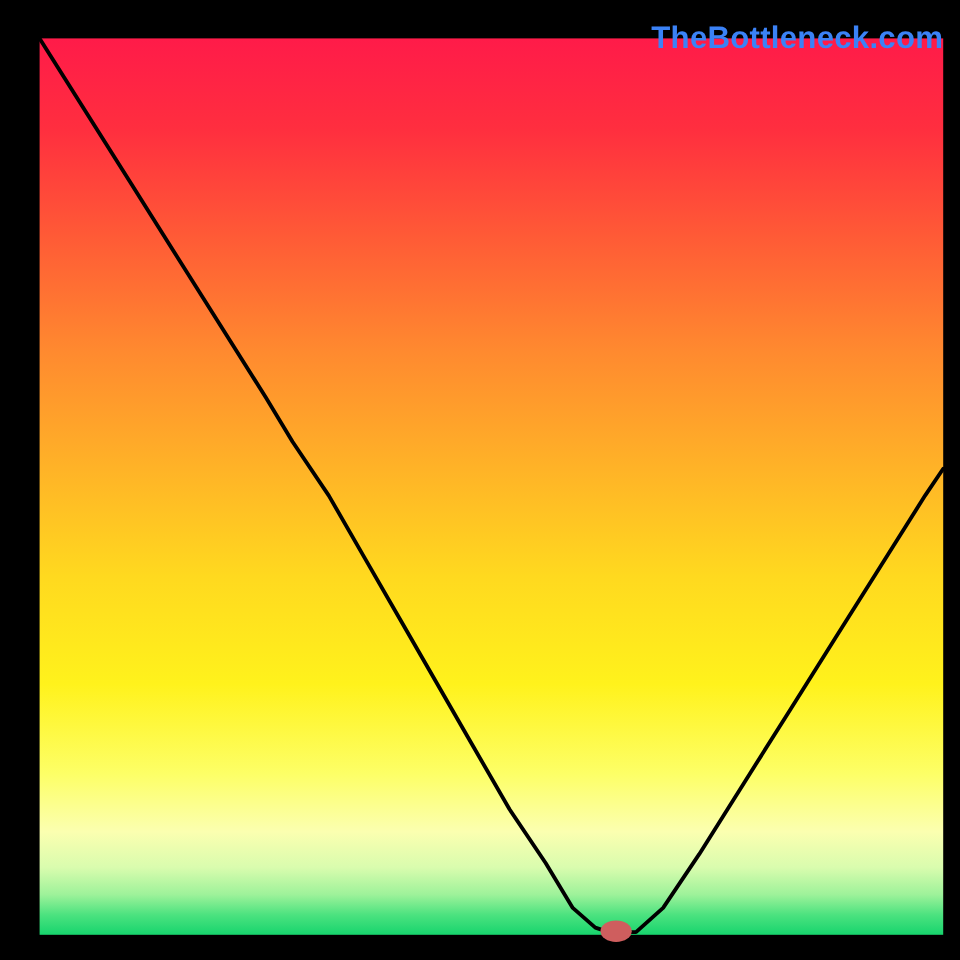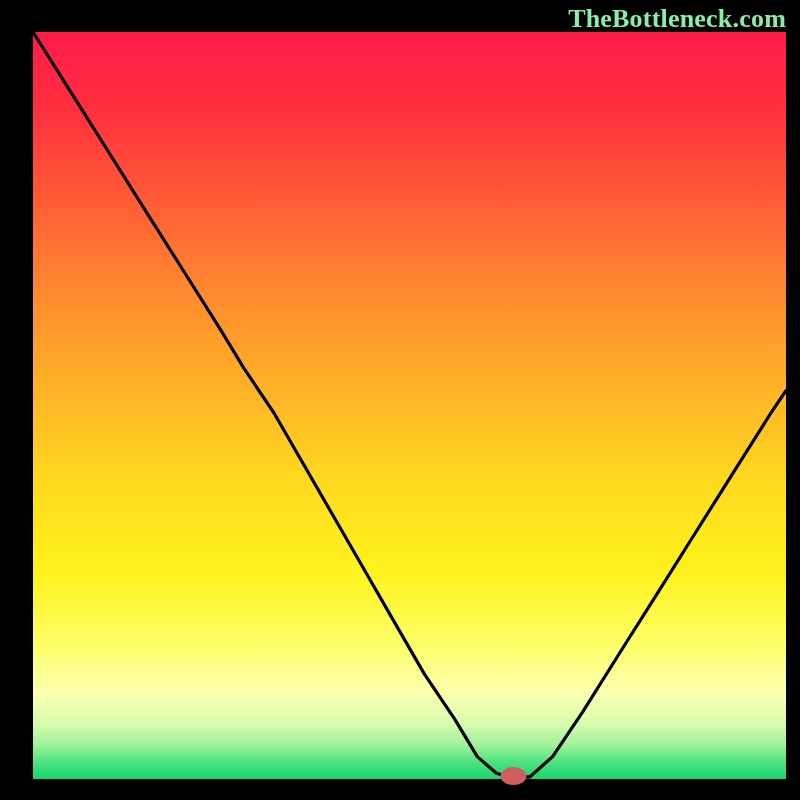--- a/index.html
+++ b/index.html
@@ -11,26 +11,26 @@
     overflow: hidden;
   }
   .frame {
     position: relative;
     width: 800px;
     height: 800px;
     background: #000;
   }
   .watermark {
     position: absolute;
-    top: 4px;
+    top: 16px;
     right: 14px;
-    font-family: Liberation Serif, serif;
+    font-family: Liberation Sans, sans-serif;
     font-size: 26px;
     font-weight: bold;
-    color: #86efac;
+    color: #3b82f6;
     letter-spacing: 0.2px;
   }
   svg {
     display: block;
   }
   .pill {
     fill: #cf5e5e;
   }
   .curve {
     fill: none;

